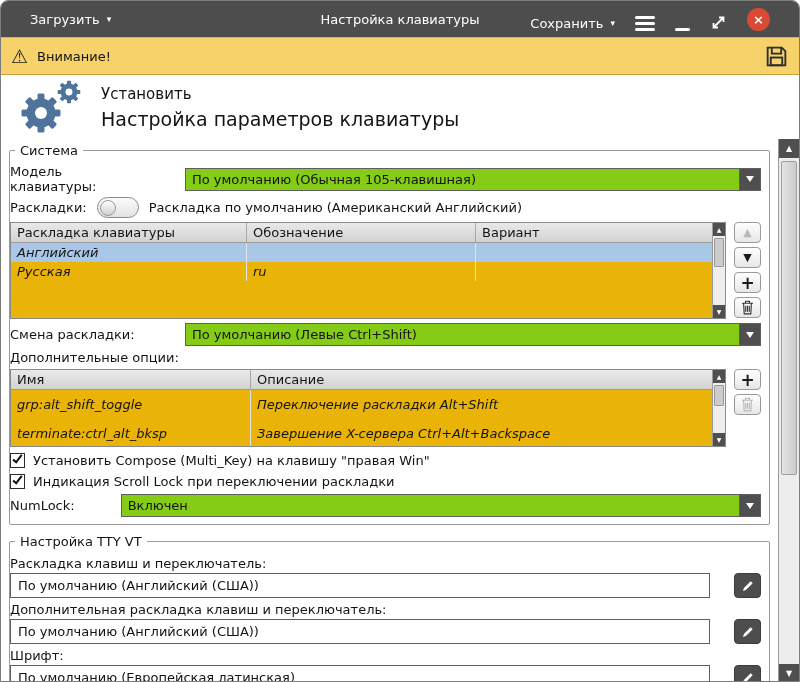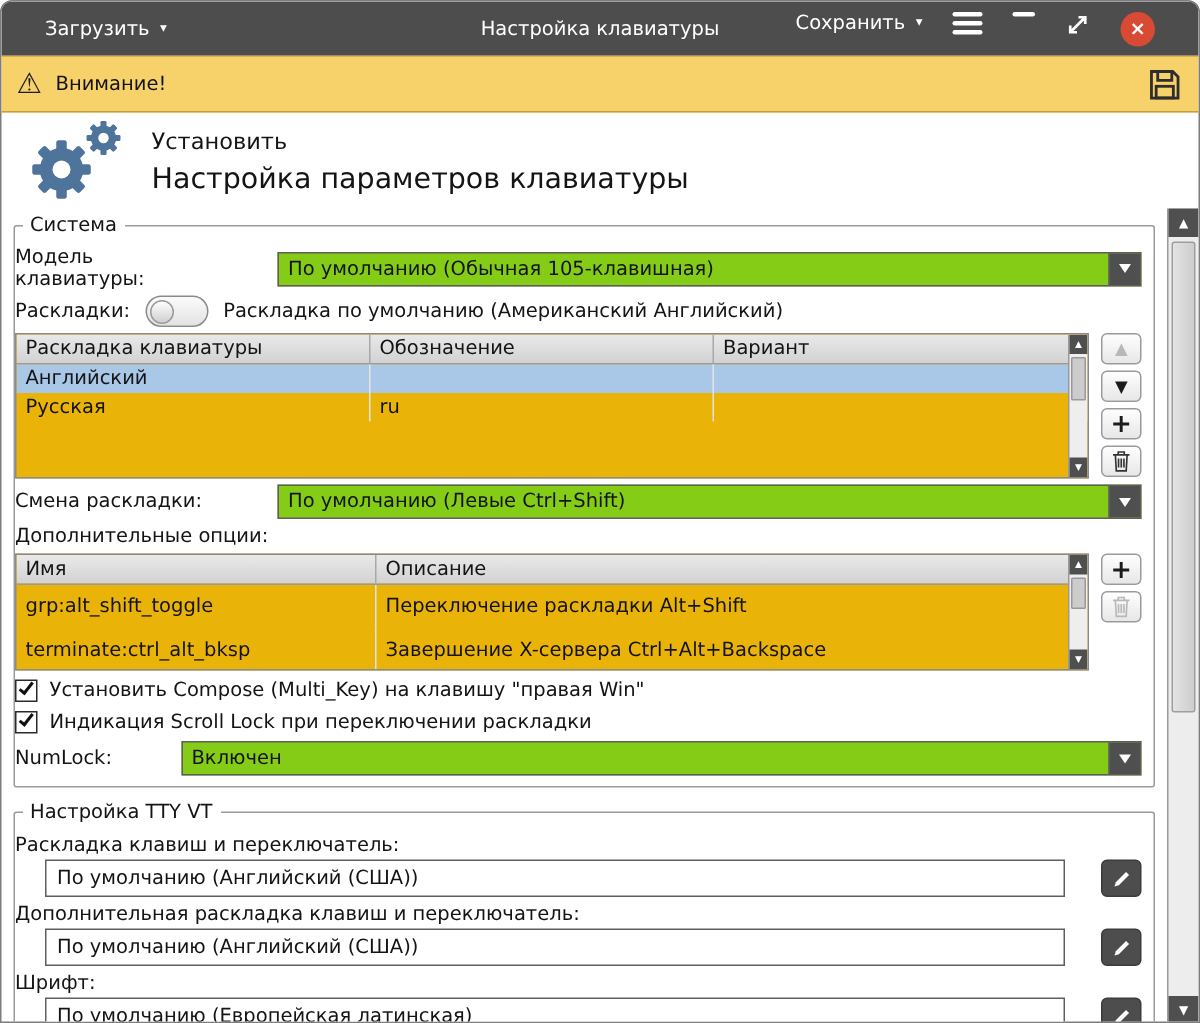--- a/index.html
+++ b/index.html
@@ -10,21 +10,21 @@
             border:1px solid #7d7d7d; border-radius:8px 8px 0 0; overflow:hidden;
             font-size:13px; color:#141414; }
 
   
   .titlebar { height:36px; background:#4d4d4d; display:flex; align-items:center;
               padding:0 29px; position:relative; color:#fff; }
   .tb-btn { display:flex; align-items:center; gap:7px; background:none; border:none;
             color:#fff; font-size:13px; font-family:inherit; cursor:pointer; }
   .caret-glyph { font-size:9px; line-height:1; }
   .tb-title { position:absolute; left:50%; transform:translateX(-50%); white-space:nowrap; }
-  .tb-right { margin-left:auto; display:flex; align-items:flex-start; gap:20px; }
+  .tb-right { margin-left:auto; display:flex; align-items:flex-end; gap:20px; }
   .tb-icon-btn { background:none; border:none; cursor:pointer; display:flex;
                  align-items:center; justify-content:center; padding:0; }
   .hamburger { display:flex; flex-direction:column; gap:3px; }
   .hamburger i { display:block; width:20px; height:3px; background:#fff; border-radius:2px; }
   .min-bar { display:block; width:15px; height:3px; background:#fff; border-radius:2px; }
   .close-btn { width:23px; height:23px; border-radius:50%; background:#d84a34; border:none;
                color:#fff; font-size:13px; font-weight:bold; display:flex; align-items:center;
                justify-content:center; cursor:pointer; font-family:inherit; line-height:1; }
 
   
@@ -64,21 +64,21 @@
           background:linear-gradient(#fff,#cfcfcf); border:1px solid #9a9a9a; }
 
   
   .table-wrap { display:flex; gap:8px; margin:4px 0; align-items:flex-start; }
   .dtable { flex:1; border:1px solid #8a8a8a; background:#eab308; position:relative; overflow:hidden; }
   .h97 { height:97px; } .h78 { height:78px; }
   .g3 { display:grid; grid-template-columns:236px 229px 1fr; }
   .g2 { display:grid; grid-template-columns:240px 1fr; }
   .t-head { background:linear-gradient(#e9e9e9,#d2d2d2); border-bottom:1px solid #9a9a9a; }
   .t-head span { padding:2px 6px; border-right:1px solid #a8a8a8; white-space:nowrap; overflow:hidden; }
-  .t-row span { padding:2px 6px; border-right:1px solid #e3e3e3; white-space:nowrap; overflow:hidden; }
+  .t-row span { padding:2px 6px; border-right:1px solid #e3e3e3; white-space:nowrap; overflow:hidden;font-style:italic; }
   .t-row.sel { background:#a9c8e8; }
   .t-row.tall { height:29px; }
   .t-row.tall span { display:flex; align-items:center; }
 
   .isbar { position:absolute; top:0; right:0; bottom:0; width:13px; border-left:1px solid #9a9a9a;
            background:#eee; display:flex; flex-direction:column; }
   .isb-btn { flex:none; height:13px; background:#4f4f4f; color:#fff; display:flex;
              align-items:center; justify-content:center; font-size:6px; cursor:pointer;
              border:none; font-family:inherit; }
   .isb-track { flex:1; position:relative; }
@@ -96,21 +96,21 @@
   
   .cbrow { display:flex; align-items:center; gap:8px; margin:6px 0 5px; cursor:pointer; }
   .cb { flex:none; width:15px; height:15px; border:1.6px solid #2a2a2a; background:#fff;
         position:relative; }
   .cb .mark { position:absolute; left:3.5px; top:-1px; width:5px; height:10px;
               border-right:2.2px solid #111; border-bottom:2.2px solid #111;
               transform:rotate(38deg); }
 
   
   .flabel { margin:4px 0 2px; }
-  .field-row { display:flex; gap:24px; align-items:center; margin-bottom:4px;margin-left:20px; }
+  .field-row { display:flex; gap:24px; align-items:center; margin-bottom:4px; }
   .tfield { flex:1; height:25px; border:1px solid #5e5e5e; background:#fff; display:flex;
             align-items:center; padding:0 7px; white-space:nowrap; overflow:hidden; }
   .editbtn { flex:none; width:27px; height:25px; border:1px solid #3c3c3c; border-radius:4px;
              background:#4d4d4d; color:#fff; display:flex; align-items:center;
              justify-content:center; cursor:pointer; padding:0; }
 
   
   .osbar { position:absolute; top:138px; right:0; width:21px; height:544px;
            border-left:1px solid #9a9a9a; background:#ededed; display:flex;
            flex-direction:column; }

